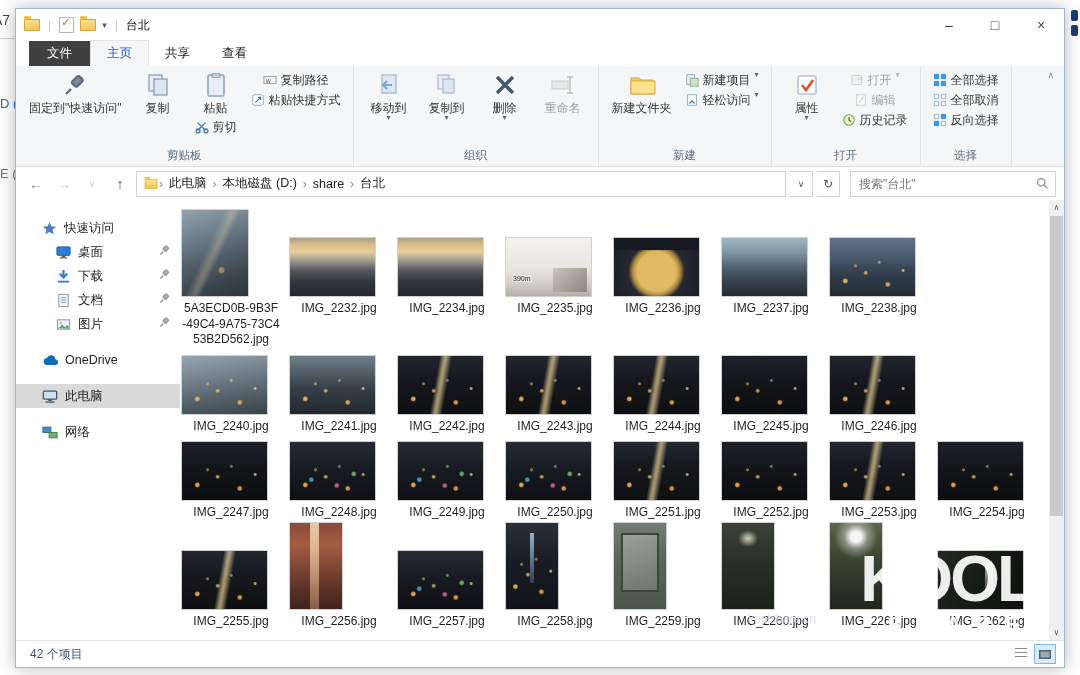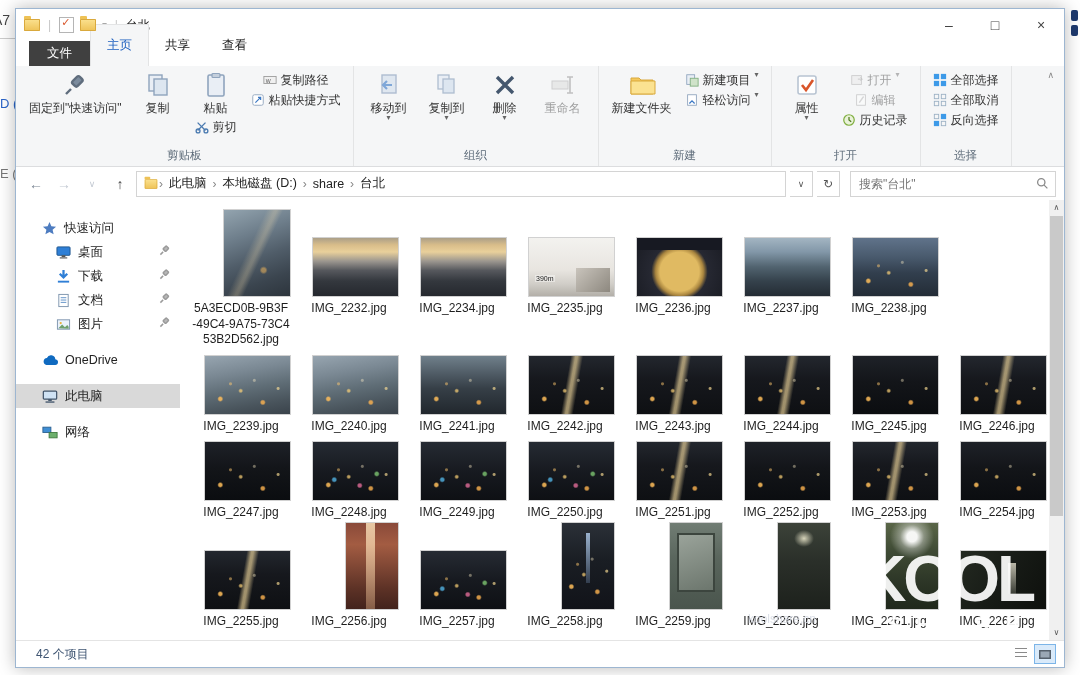--- a/index.html
+++ b/index.html
@@ -21,21 +21,21 @@
   .caret-sm{font-size:9px;color:#555}
 
   
   .fold{display:inline-block;width:16px;height:12px;background:linear-gradient(180deg,#fbe291,#eec256);border-radius:1px;position:relative;box-shadow:inset 0 0 0 1px #d9a93d}
   .fold::before{content:"";position:absolute;left:0;top:-3px;width:7px;height:3px;background:#eec256;border-radius:1px 1px 0 0}
   .checkdoc{display:inline-block;width:13px;height:14px;background:#fff;border:1px solid #b5b5b5;position:relative}
   .checkdoc::after{content:"✓";position:absolute;left:1px;top:-2px;color:#d9552a;font-size:11px;font-weight:bold}
 
   
   .tabrow{height:25px;display:flex;align-items:flex-end;padding-left:13px;background:#fff;flex:0 0 auto}
-  .tab{padding:12px 16px;font-size:12.5px;color:#222;cursor:default}
+  .tab{padding:4px 16px;font-size:12.5px;color:#222;cursor:default}
   .tab.file{background:#404040;color:#fff;padding:4px 18px}
   .tab.active{background:#f5f6f7;border:1px solid #e3e4e5;border-bottom:none;color:#1d5fbf}
 
   
   .ribbon{height:100px;background:#f5f6f7;border-bottom:1px solid #dcdddf;display:flex;position:relative;flex:0 0 auto}
   .rgroup{display:flex;flex-direction:column;border-right:1px solid #e3e4e5;padding:4px 6px 0 6px}
   .rgroup-cols{display:flex;flex:1;align-items:flex-start}
   .rgroup-name{text-align:center;font-size:11.5px;color:#5d6b79;padding:2px 0 3px}
   .rcol{display:flex;flex-direction:column;align-items:center;margin:0 3px}
   .rbtn-lg{display:flex;flex-direction:column;align-items:center;font-size:12px;color:#333;text-align:center;padding:2px 4px;min-width:44px;line-height:1.2;cursor:default}
@@ -64,21 +64,21 @@
   .side-item{height:24px;display:flex;align-items:center;gap:7px;padding-left:26px;position:relative;cursor:default}
   .side-item.child{padding-left:40px}
   .side-item.selected{background:#d9d9d9}
   .side-item .pin{position:absolute;right:10px;color:#9a9a9a}
   .side-gap{height:12px}
 
   
   .gridwrap{flex:1;overflow:hidden;position:relative}
   .grid{padding:8px 0 0 2px}
   .grow{display:grid;grid-template-columns:repeat(8,108px)}
-  .cell{display:flex;flex-direction:column;align-items:flex-end;cursor:default}
+  .cell{display:flex;flex-direction:column;align-items:flex-start;cursor:default}
   .thumbwrap{display:flex;align-items:flex-end;justify-content:center}
   .r1 .thumbwrap{height:88px}
   .r2 .thumbwrap,.r3 .thumbwrap{height:66px;padding-top:6px;box-sizing:border-box}
   .r4 .thumbwrap{height:88px}
   .thumb{position:relative;overflow:hidden;box-shadow:0 0 0 1px rgba(0,0,0,.18)}
   .or-landscape{width:85px;height:58px}
   .or-portrait-md{width:66px;height:86px}
   .or-portrait{width:52px;height:86px}
   .flabel{margin-top:5px;font-size:12px;color:#1e1e1e;text-align:center;width:98px;word-break:break-all;line-height:1.3}
   .ovtext{position:absolute;left:6px;bottom:14px;font-size:7px;color:#222;background:rgba(255,255,255,.4);padding:0 1px}
@@ -112,21 +112,21 @@
   .lk-stairs-light::before{content:"";position:absolute;inset:0;background:radial-gradient(circle at 50% 16%,rgba(255,255,255,.95) 0 5px,rgba(255,255,255,.35) 12px,transparent 22px)}
   .lk-forest-dark{background:linear-gradient(120deg,#232921 0%,#171b16 50%,#0e100d 100%)}
   .lk-forest-dark::before{content:"";position:absolute;left:55%;top:20%;width:10%;height:55%;background:linear-gradient(180deg,rgba(255,250,230,.7),rgba(200,200,180,.2))}
 
   
   .vscroll{width:15px;flex:0 0 auto;background:#f0f0f0;position:relative;font-size:8px;color:#555}
   .sarrow{position:absolute;left:0;width:15px;height:15px;display:flex;align-items:center;justify-content:center}
   .sthumb{position:absolute;left:1px;top:16px;width:13px;height:300px;background:#c9c9c9}
 
   
-  .statusbar{height:26px;border-top:1px solid #e4e4e4;display:flex;align-items:center;padding:0 8px 0 20px;font-size:12px;color:#3f5572;flex:0 0 auto}
+  .statusbar{height:26px;border-top:1px solid #e4e4e4;display:flex;align-items:center;padding:0 8px 0 14px;font-size:12px;color:#3f5572;flex:0 0 auto}
   .viewbtns{margin-left:auto;display:flex;gap:3px}
   .vb{width:20px;height:18px;display:flex;align-items:center;justify-content:center}
   .vb.active{border:1px solid #7cb5e8;background:#d9eafa}
   .vb-list{width:12px;height:10px;background:repeating-linear-gradient(180deg,#8a8a8a 0 1.5px,transparent 1.5px 4px)}
   .vb-thumbs{width:12px;height:9px;background:#9aa7b5;box-shadow:inset 0 0 0 1.5px #55606c}
 
   
   .wm-big{position:absolute;right:16px;bottom:24px;font-size:64px;font-weight:bold;color:rgba(255,255,255,.92);letter-spacing:-3px;z-index:6;pointer-events:none}
   .wm-row{position:absolute;right:30px;bottom:2px;font-size:22px;font-weight:bold;color:rgba(255,255,255,.92);letter-spacing:14px;z-index:7;pointer-events:none}
   .wm-site{position:absolute;right:248px;bottom:14px;font-size:12px;color:rgba(210,215,225,.8);z-index:7;pointer-events:none}
@@ -610,26 +610,20 @@
                 <div class="thumb lk-dusk-lights or-landscape lights"></div>
               </div>
               <div class="flabel">IMG_2238.jpg</div>
             </div>
           </div>
           <div class="grow r2">
             <div class="cell">
               <div class="thumbwrap">
                 <div class="thumb lk-dusk2 or-landscape lights"></div>
               </div>
-              <div class="flabel">IMG_2239.jpg</div>
-            </div>
-            <div class="cell">
-              <div class="thumbwrap">
-                <div class="thumb lk-dusk2 or-landscape lights"></div>
-              </div>
               <div class="flabel">IMG_2240.jpg</div>
             </div>
             <div class="cell">
               <div class="thumbwrap">
                 <div class="thumb lk-dusk-dark or-landscape lights"></div>
               </div>
               <div class="flabel">IMG_2241.jpg</div>
             </div>
             <div class="cell">
               <div class="thumbwrap">

